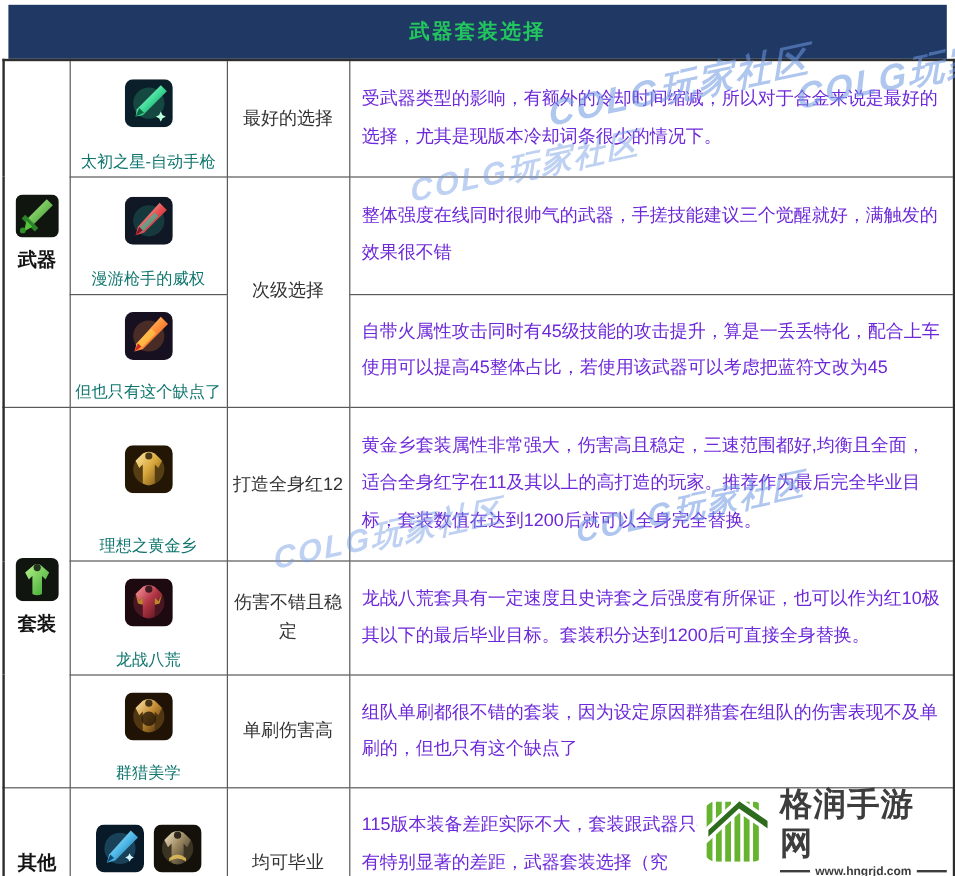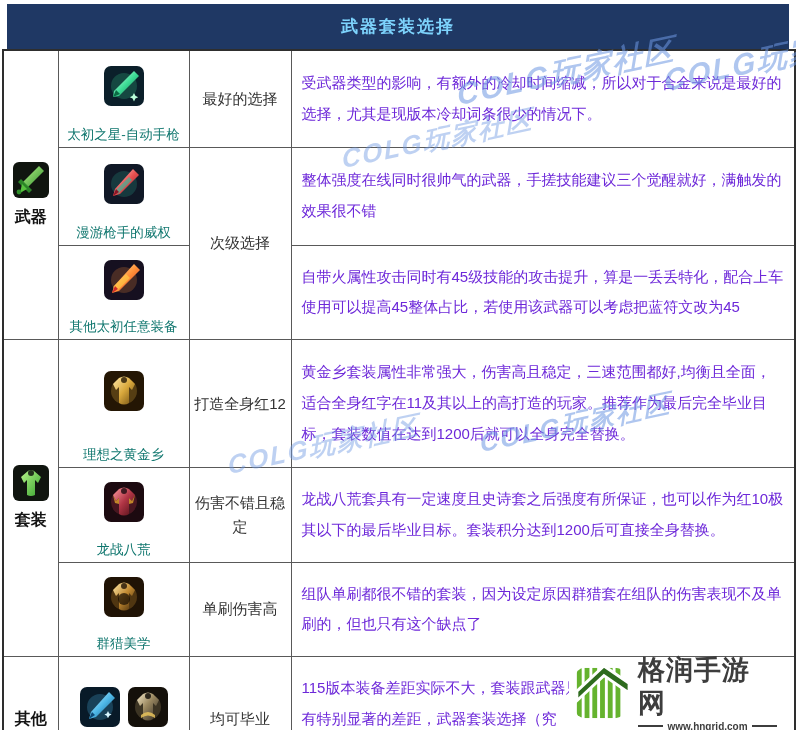--- a/index.html
+++ b/index.html
@@ -1,18 +1,18 @@
 <!DOCTYPE html>
 <html><head>
 <meta charset="utf-8">
 <style>
   html,body{margin:0;padding:0;background:#ffffff;}
   .page{position:relative;width:796px;height:730px;background:#fff;overflow:hidden;
         font-family:"Liberation Sans","DejaVu Sans",sans-serif;}
-  .title-bar{margin:4px 7px 0 7px;height:45px;background:#1f3864;color:#7dd3fc;
+  .title-bar{margin:4px 7px 0 7px;height:45px;background:#1f3864;color:#22c55e;
         display:flex;align-items:center;justify-content:center;
         font-size:17px;font-weight:bold;letter-spacing:2px;}
   table.guide{border-collapse:collapse;table-layout:fixed;width:792px;margin:0 2px;
         border:2px solid #2e2e2e;}
   table.guide td{border:1px solid #595959;overflow:hidden;}
   .cat-cell{vertical-align:middle;text-align:left;}
   .cat{display:flex;flex-direction:column;align-items:center;gap:9px;}
   .cat-label{font-weight:bold;font-size:16px;color:#141414;}
   .item-cell{vertical-align:middle;text-align:center;position:relative;padding-bottom:26px;}
   .icons{display:flex;justify-content:center;gap:8px;}
@@ -25,21 +25,21 @@
   
   .wm{position:absolute;font-style:italic;font-weight:bold;white-space:nowrap;
       color:rgba(110,152,226,0.55);transform:rotate(-12deg) skewX(-8deg);
       letter-spacing:2px;pointer-events:none;z-index:5;}
   .wm-a{left:455px;top:52px;font-size:30px;}
   .wm-b{left:662px;top:38px;font-size:30px;}
   .wm-c{left:340px;top:122px;font-size:26px;color:rgba(110,152,226,0.45);}
   .wm-d{left:478px;top:406px;font-size:26px;}
   .wm-e{left:226px;top:428px;font-size:26px;color:rgba(110,152,226,0.45);}
   
-  .site-logo{position:absolute;right:15px;bottom:3px;width:212px;height:68px;background:#fff;
+  .site-logo{position:absolute;right:3px;bottom:3px;width:212px;height:68px;background:#fff;
       display:flex;align-items:center;gap:7px;z-index:10;padding:2px 4px;box-sizing:border-box;}
   .logo-text{display:flex;flex-direction:column;justify-content:center;flex:1;}
   .logo-name{font-size:27px;font-weight:bold;color:#3d3d3d;letter-spacing:1px;line-height:1.2;}
   .logo-url-row{display:flex;align-items:center;gap:4px;margin-top:2px;}
   .logo-dash{flex:1;height:2px;background:#3d3d3d;}
   .logo-url{font-size:10px;color:#3d3d3d;font-weight:bold;white-space:nowrap;}
 </style>
 </head>
 <body>
 
@@ -169,21 +169,21 @@
       <td class="item-cell">
         <div class="icons">
           <svg class="item-icon" viewBox="0 0 40 40">
             <rect width="40" height="40" rx="7" fill="#161020"></rect>
             <circle cx="20" cy="20" r="13" fill="#ff9038" opacity="0.22"></circle>
             <path d="M30 4 L36 10 L15 31 L8 33 L10 26 Z" fill="url(#g3)"></path>
             <path d="M22 14 L26 18 L13 31 L9 27 Z" fill="#ffd84a" opacity="0.55"></path>
             <path d="M11 26 L14 29 L8 33 Z" fill="#cf2828"></path>
           </svg>
         </div>
-        <div class="item-name">其他太初任意装备</div>
+        <div class="item-name">但也只有这个缺点了</div>
       </td>
       <td class="desc-cell">
         <span>自带火属性攻击同时有45级技能的攻击提升，算是一丢丢特化，配合上车使用可以提高45整体占比，若使用该武器可以考虑把蓝符文改为45</span>
       </td>
     </tr>
 
     <tr style="height:128px">
       <td class="cat-cell" rowspan="3">
         <div class="cat">
           <svg class="cat-icon" viewBox="0 0 36 36">

